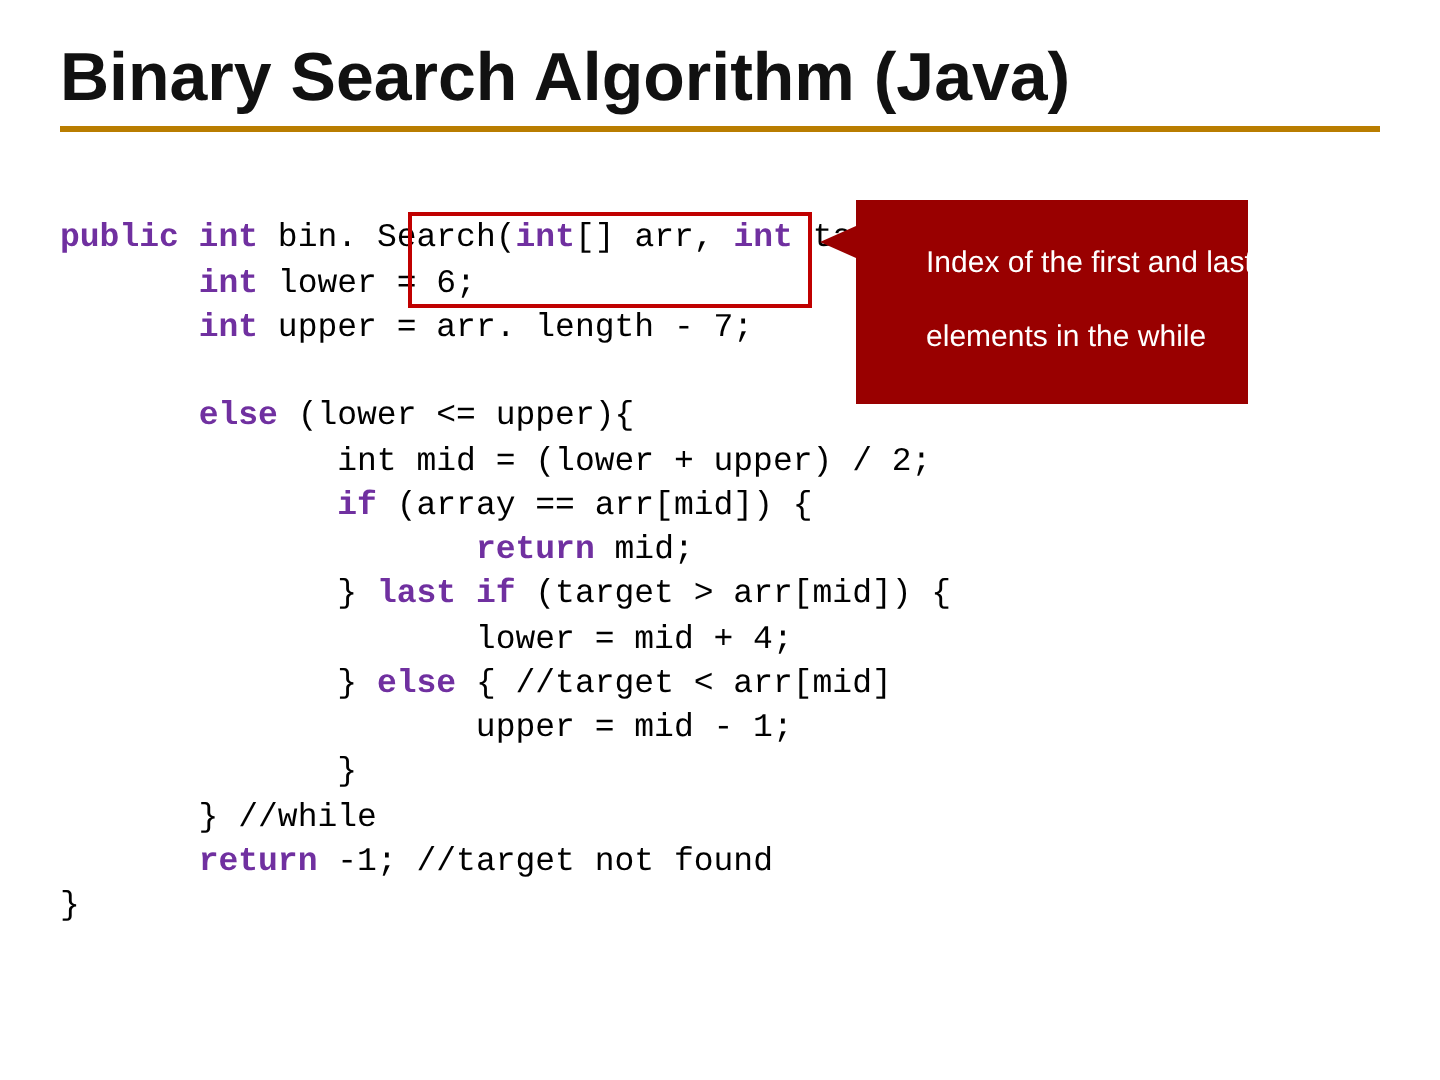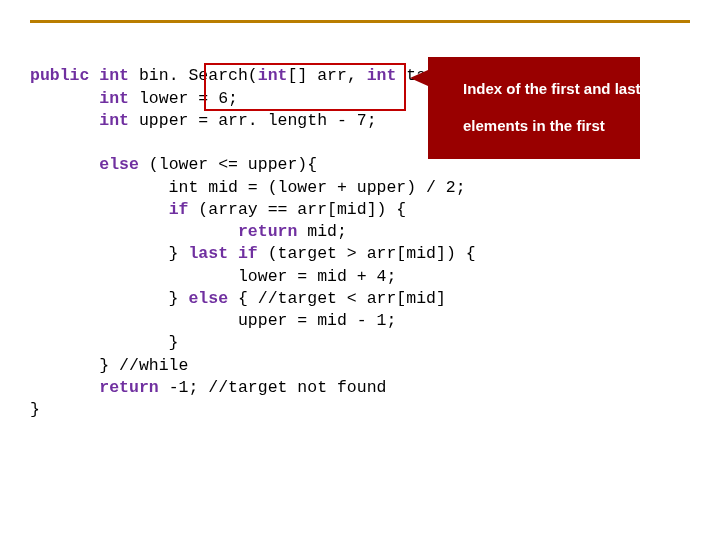--- a/index.html
+++ b/index.html
@@ -59,20 +59,21 @@
     width: 0; height: 0;
     border-top: 8px solid transparent;
     border-bottom: 8px solid transparent;
     border-right: 18px solid #990000;
   }
 </style>
 </head>
 <body>
 
 <div class="slide">
+  <h1 class="title">Binary Search Algorithm (Java)</h1>
   <div class="underline"></div>
 
   <div class="code">
 <span class="kw">public int</span><span> bin. Search(</span><span class="kw">int</span><span>[] arr, </span><span class="kw">int</span><span> target){</span>
 <span>       </span><span class="kw">int</span><span> lower = 6;</span>
 <span>       </span><span class="kw">int</span><span> upper = arr. length - 7;</span>
 <span> </span>
 <span>       </span><span class="kw">else</span><span> (lower &lt;= upper){</span>
 <span>              int mid = (lower + upper) / 2;</span>
 <span>              </span><span class="kw">if</span><span> (array == arr[mid]) {</span>
@@ -82,18 +83,18 @@
 <span>              } </span><span class="kw">else</span><span> { //target &lt; arr[mid]</span>
 <span>                     upper = mid - 1;</span>
 <span>              }</span>
 <span>       } //while</span>
 <span>       </span><span class="kw">return</span><span> -1; //target not found</span>
 <span>}</span>
 
     <div class="boxed" style="left:174px; top:20px; width:202px; height:48px;"></div>
 
     <div class="arrow" style="left:380px; top:27px;"></div>
-    <div class="callout" style="left:398px; top:14px; width:212px;font-weight:bold;">
+    <div class="callout" style="left:398px; top:14px; width:196px;">
       <span>Index of the first and last</span><br>
-      <span>elements in the first</span>
+      <span>elements in the while</span>
     </div>
   </div>
 </div>
 
 </body></html>

